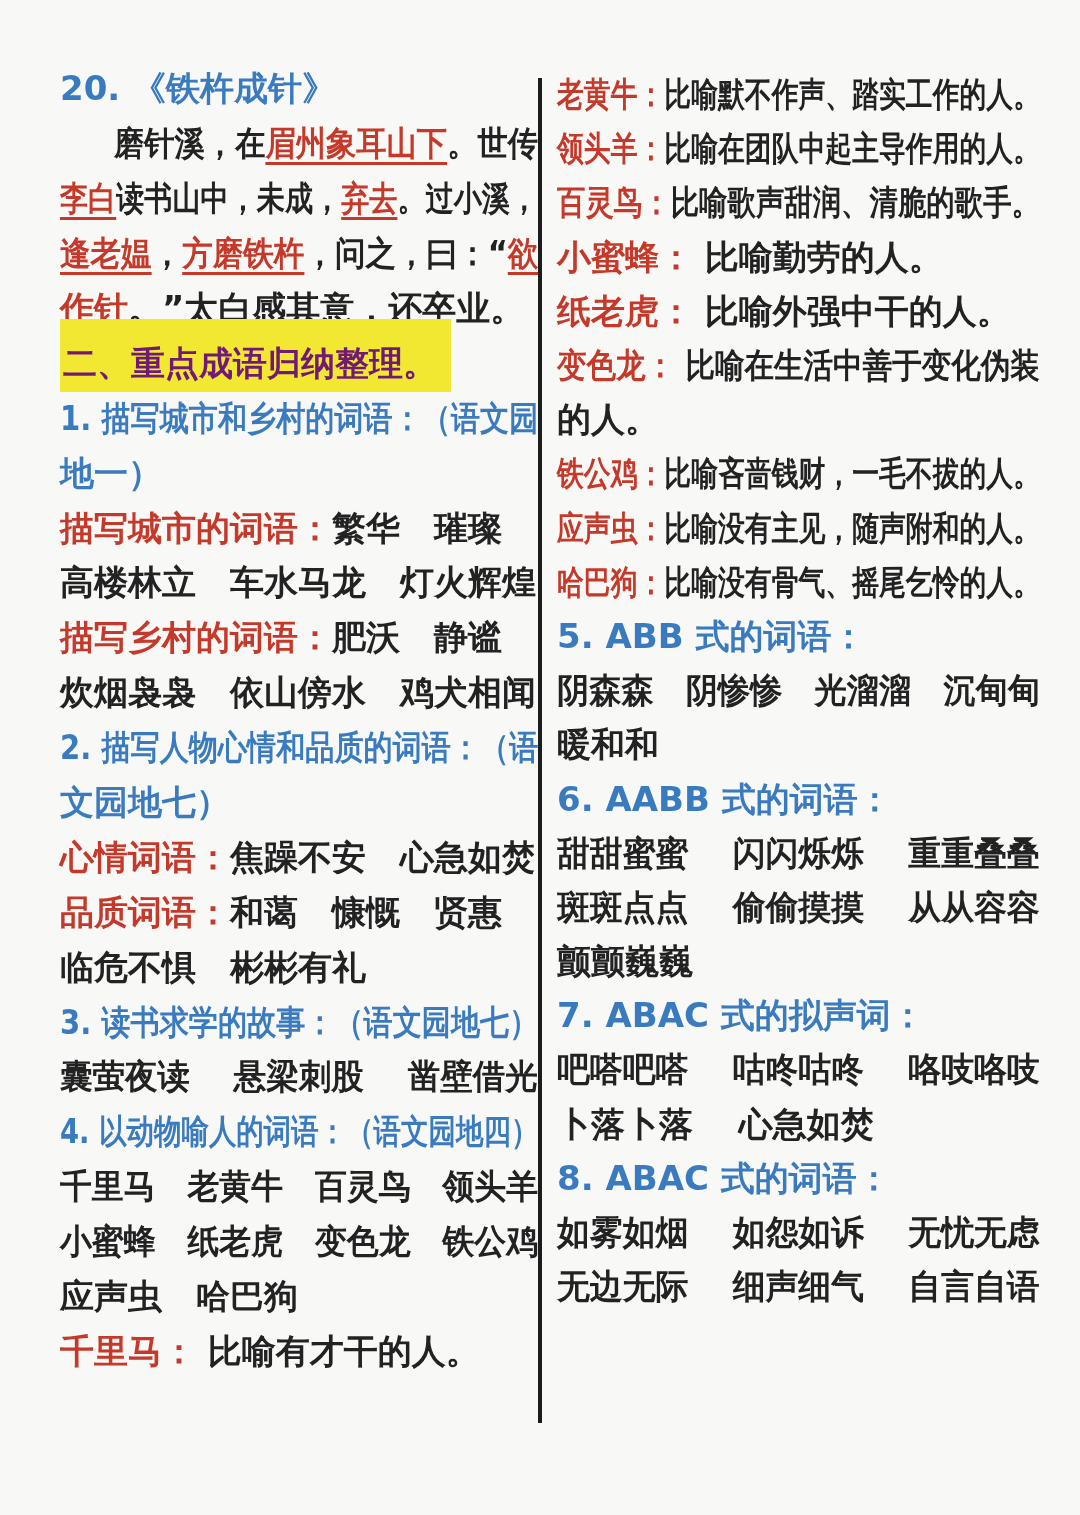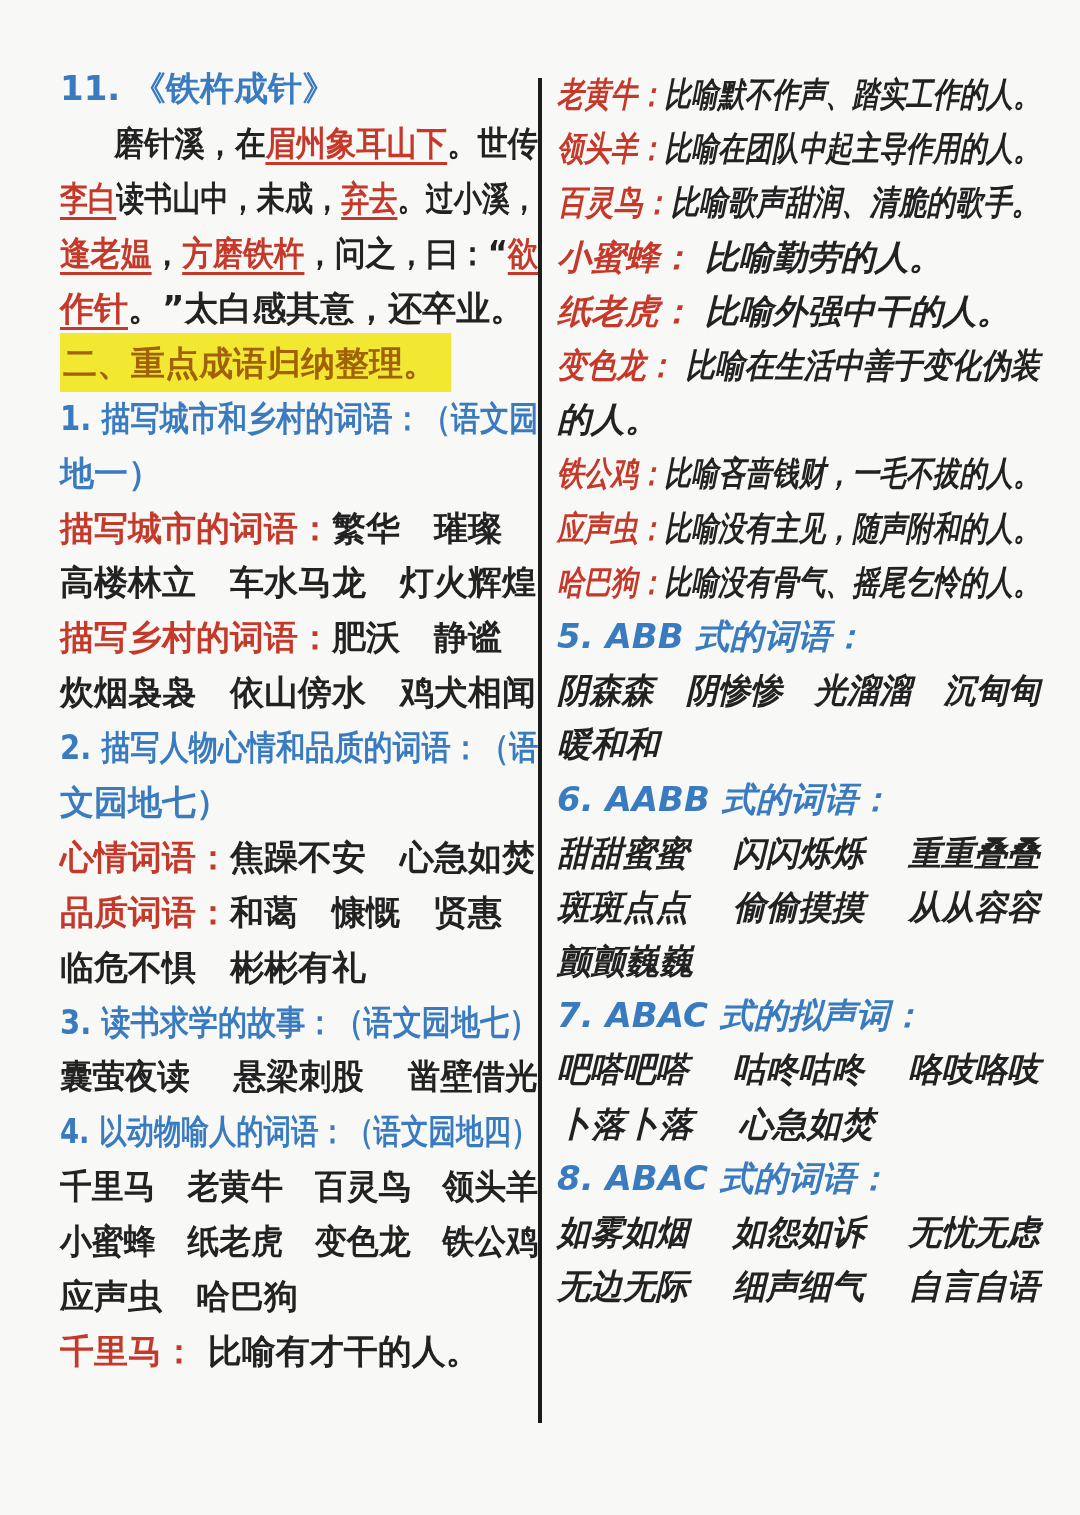--- a/index.html
+++ b/index.html
@@ -7,52 +7,52 @@
     width:1080px;height:1515px;
     background:#f8f8f6;
     font-family:"DejaVu Sans",sans-serif;
     font-weight:bold;
     position:relative;
     overflow:hidden;
   }
   .page{position:absolute;inset:0;}
   .col{position:absolute;}
   .col-left{left:60px;top:61px;width:478px;}
-  .col-right{left:557px;top:67px;width:483px;font-style:italic;}
+  .col-right{left:557px;top:67px;width:483px;}
   .divider{position:absolute;left:538px;top:78px;width:4px;height:1345px;background:#1b1b1b;}
   .line{height:54.9px;display:flex;align-items:center;}
   .col-right .line{height:54.2px;}
   .line-inner{
     display:inline-block;white-space:nowrap;
     font-size:34px;color:#222222;line-height:1;
   }
   .indent{margin-left:54px;}
   .s-black{color:#222222;}
   .s-blue{color:#3a7bc0;}
   .s-red{color:#c5392b;}
   .s-redu{
     color:#c5392b;
     text-decoration:underline;
     text-decoration-thickness:3px;
     text-underline-offset:7px;
   }
   .s-hl{
     background:#f2e832;
-    color:#a16207;
-    padding:10px 14px 9px 3px;
+    color:#701a75;
+    padding:24px 14px 9px 3px;
     text-align:right;
   }
 </style>
 </head>
 <body>
 
 <div class="page">
   <div class="col col-left">
       <div class="line">
-        <span class="line-inner"><span class="s-blue">11. 《铁杵成针》</span></span>
+        <span class="line-inner"><span class="s-blue">20. 《铁杵成针》</span></span>
       </div>
       <div class="line">
         <span class="line-inner indent" style="transform: scaleX(0.890756); transform-origin: left center;"><span class="s-black">磨针溪，在</span><span class="s-redu">眉州象耳山下</span><span class="s-black">。世传</span></span>
       </div>
       <div class="line">
         <span class="line-inner" style="transform: scaleX(0.82699); transform-origin: left center;"><span class="s-redu">李白</span><span class="s-black">读书山中，未成，</span><span class="s-redu">弃去</span><span class="s-black">。过小溪，</span></span>
       </div>
       <div class="line">
         <span class="line-inner" style="transform: scaleX(0.898496); transform-origin: left center;"><span class="s-redu">逢老媪</span><span class="s-black">，</span><span class="s-redu">方磨铁杵</span><span class="s-black">，问之，曰：“</span><span class="s-redu">欲</span></span>
       </div>

